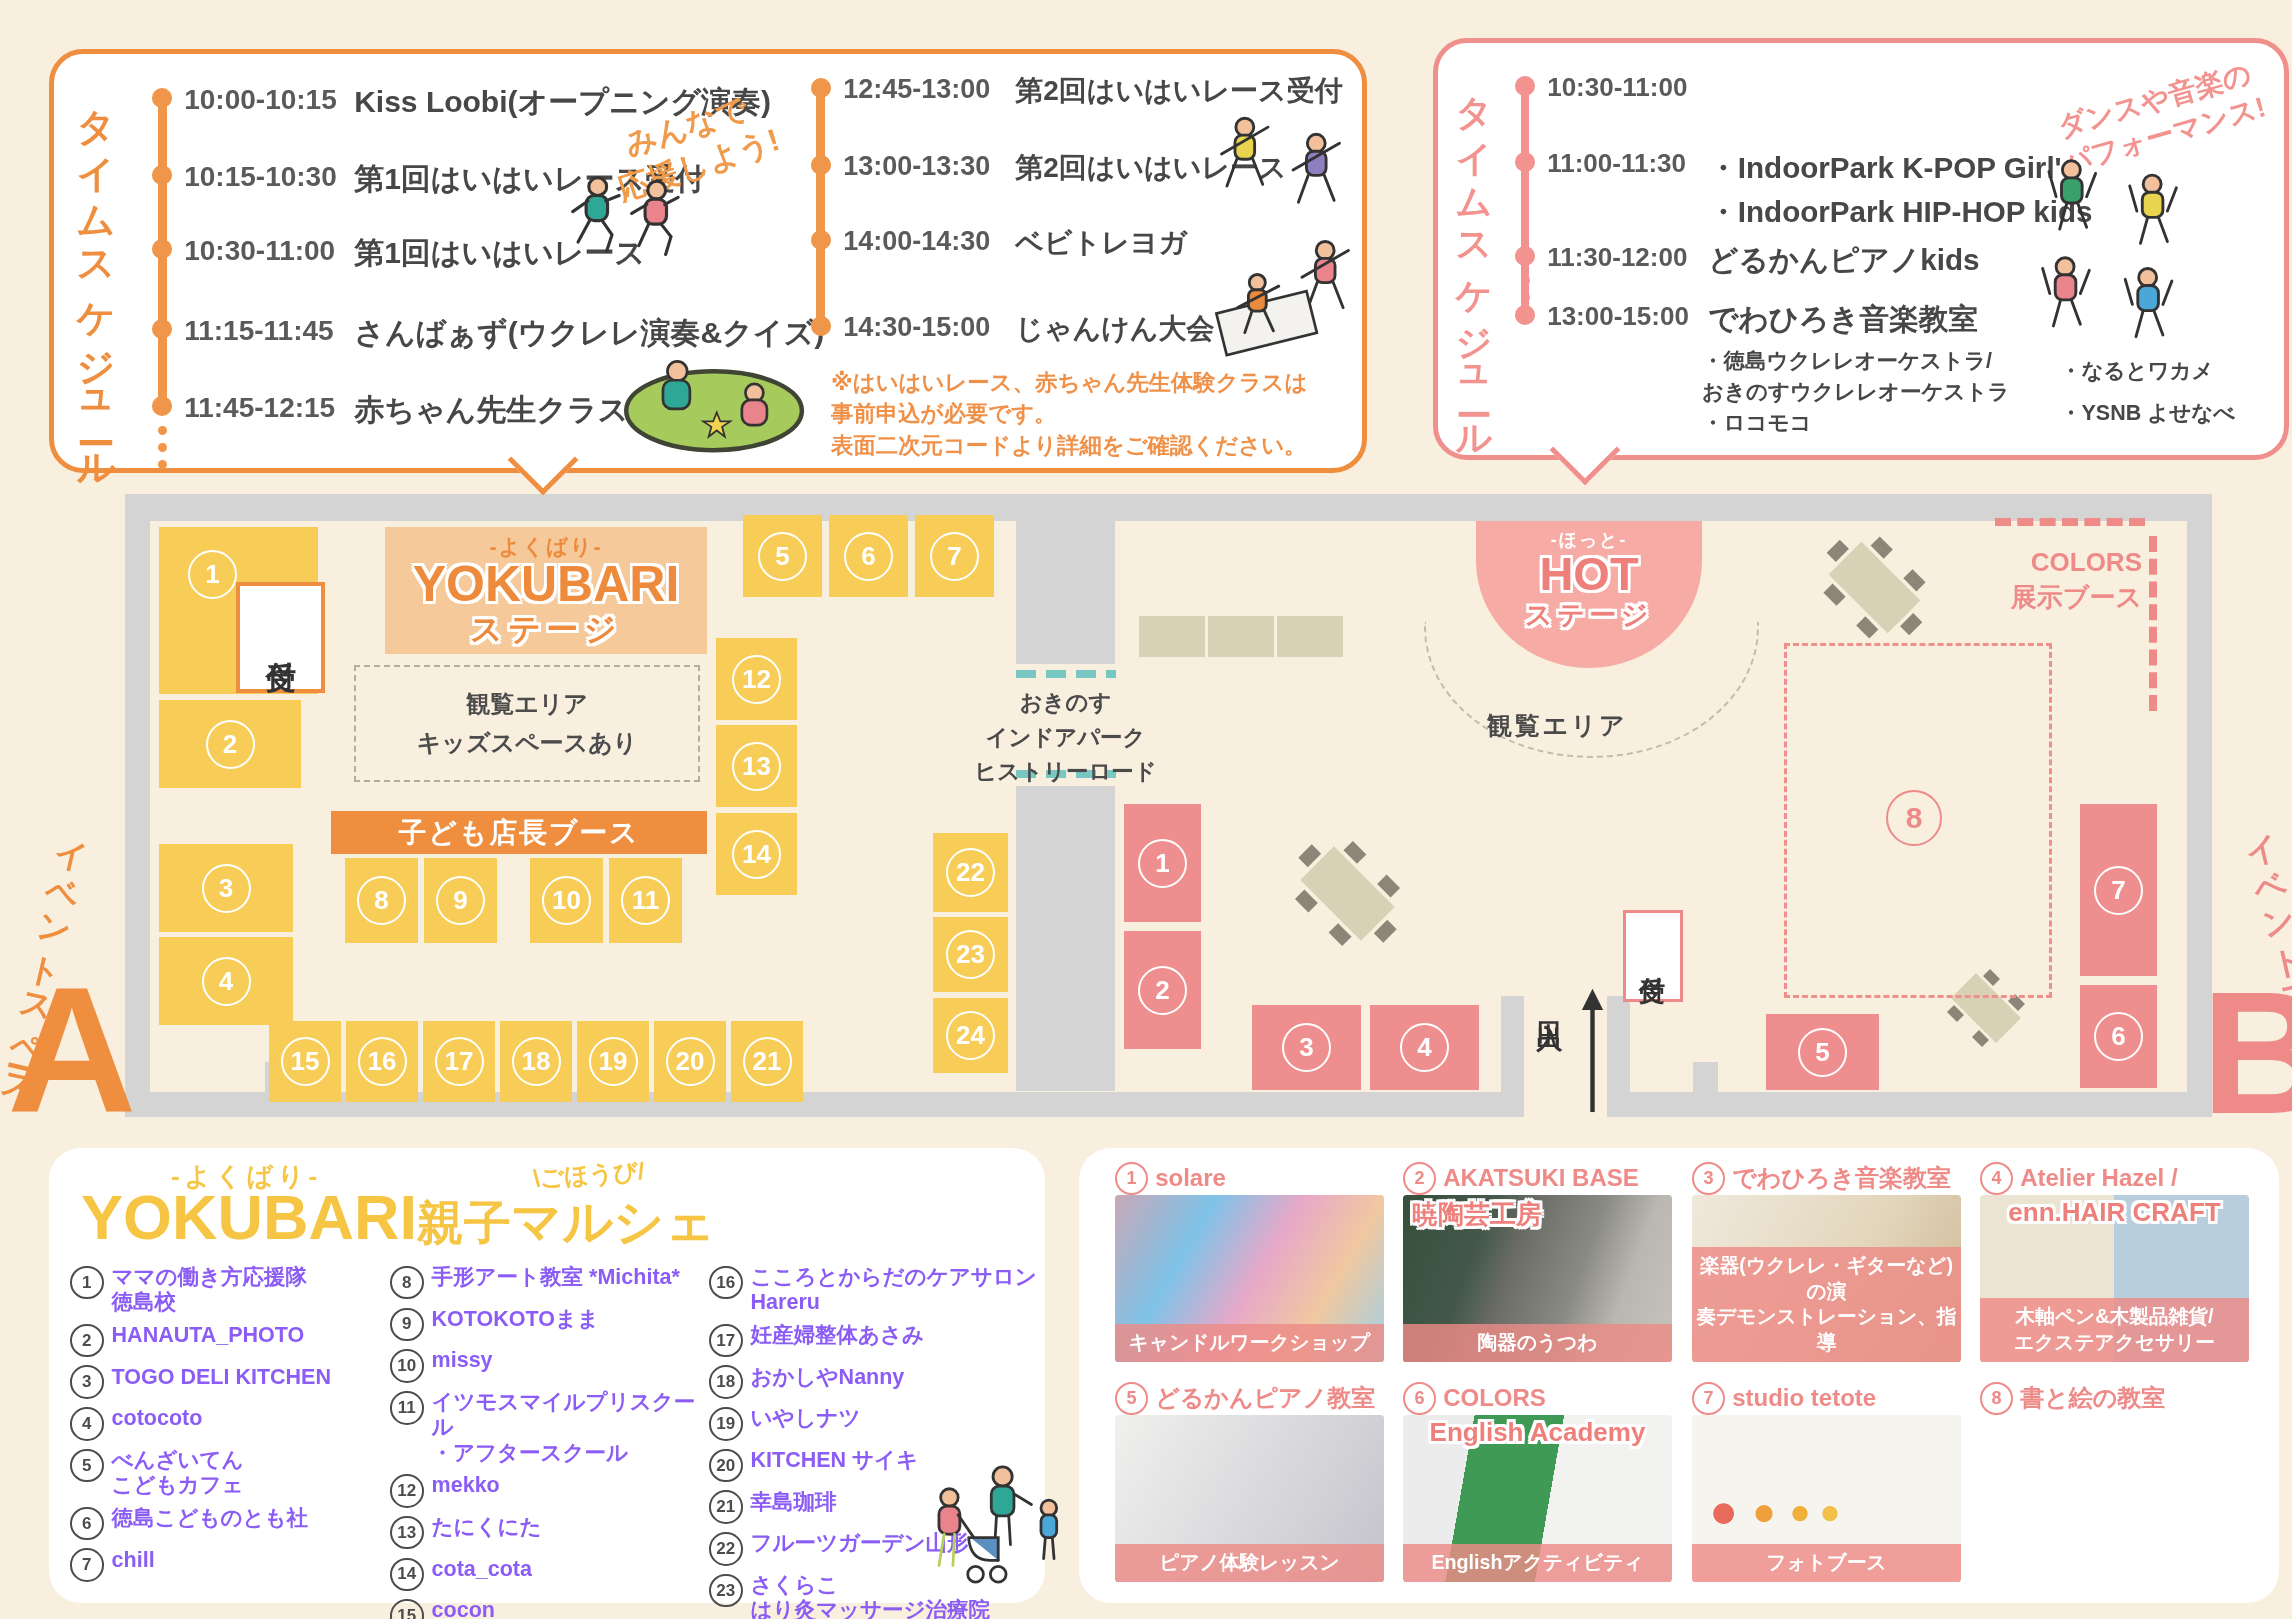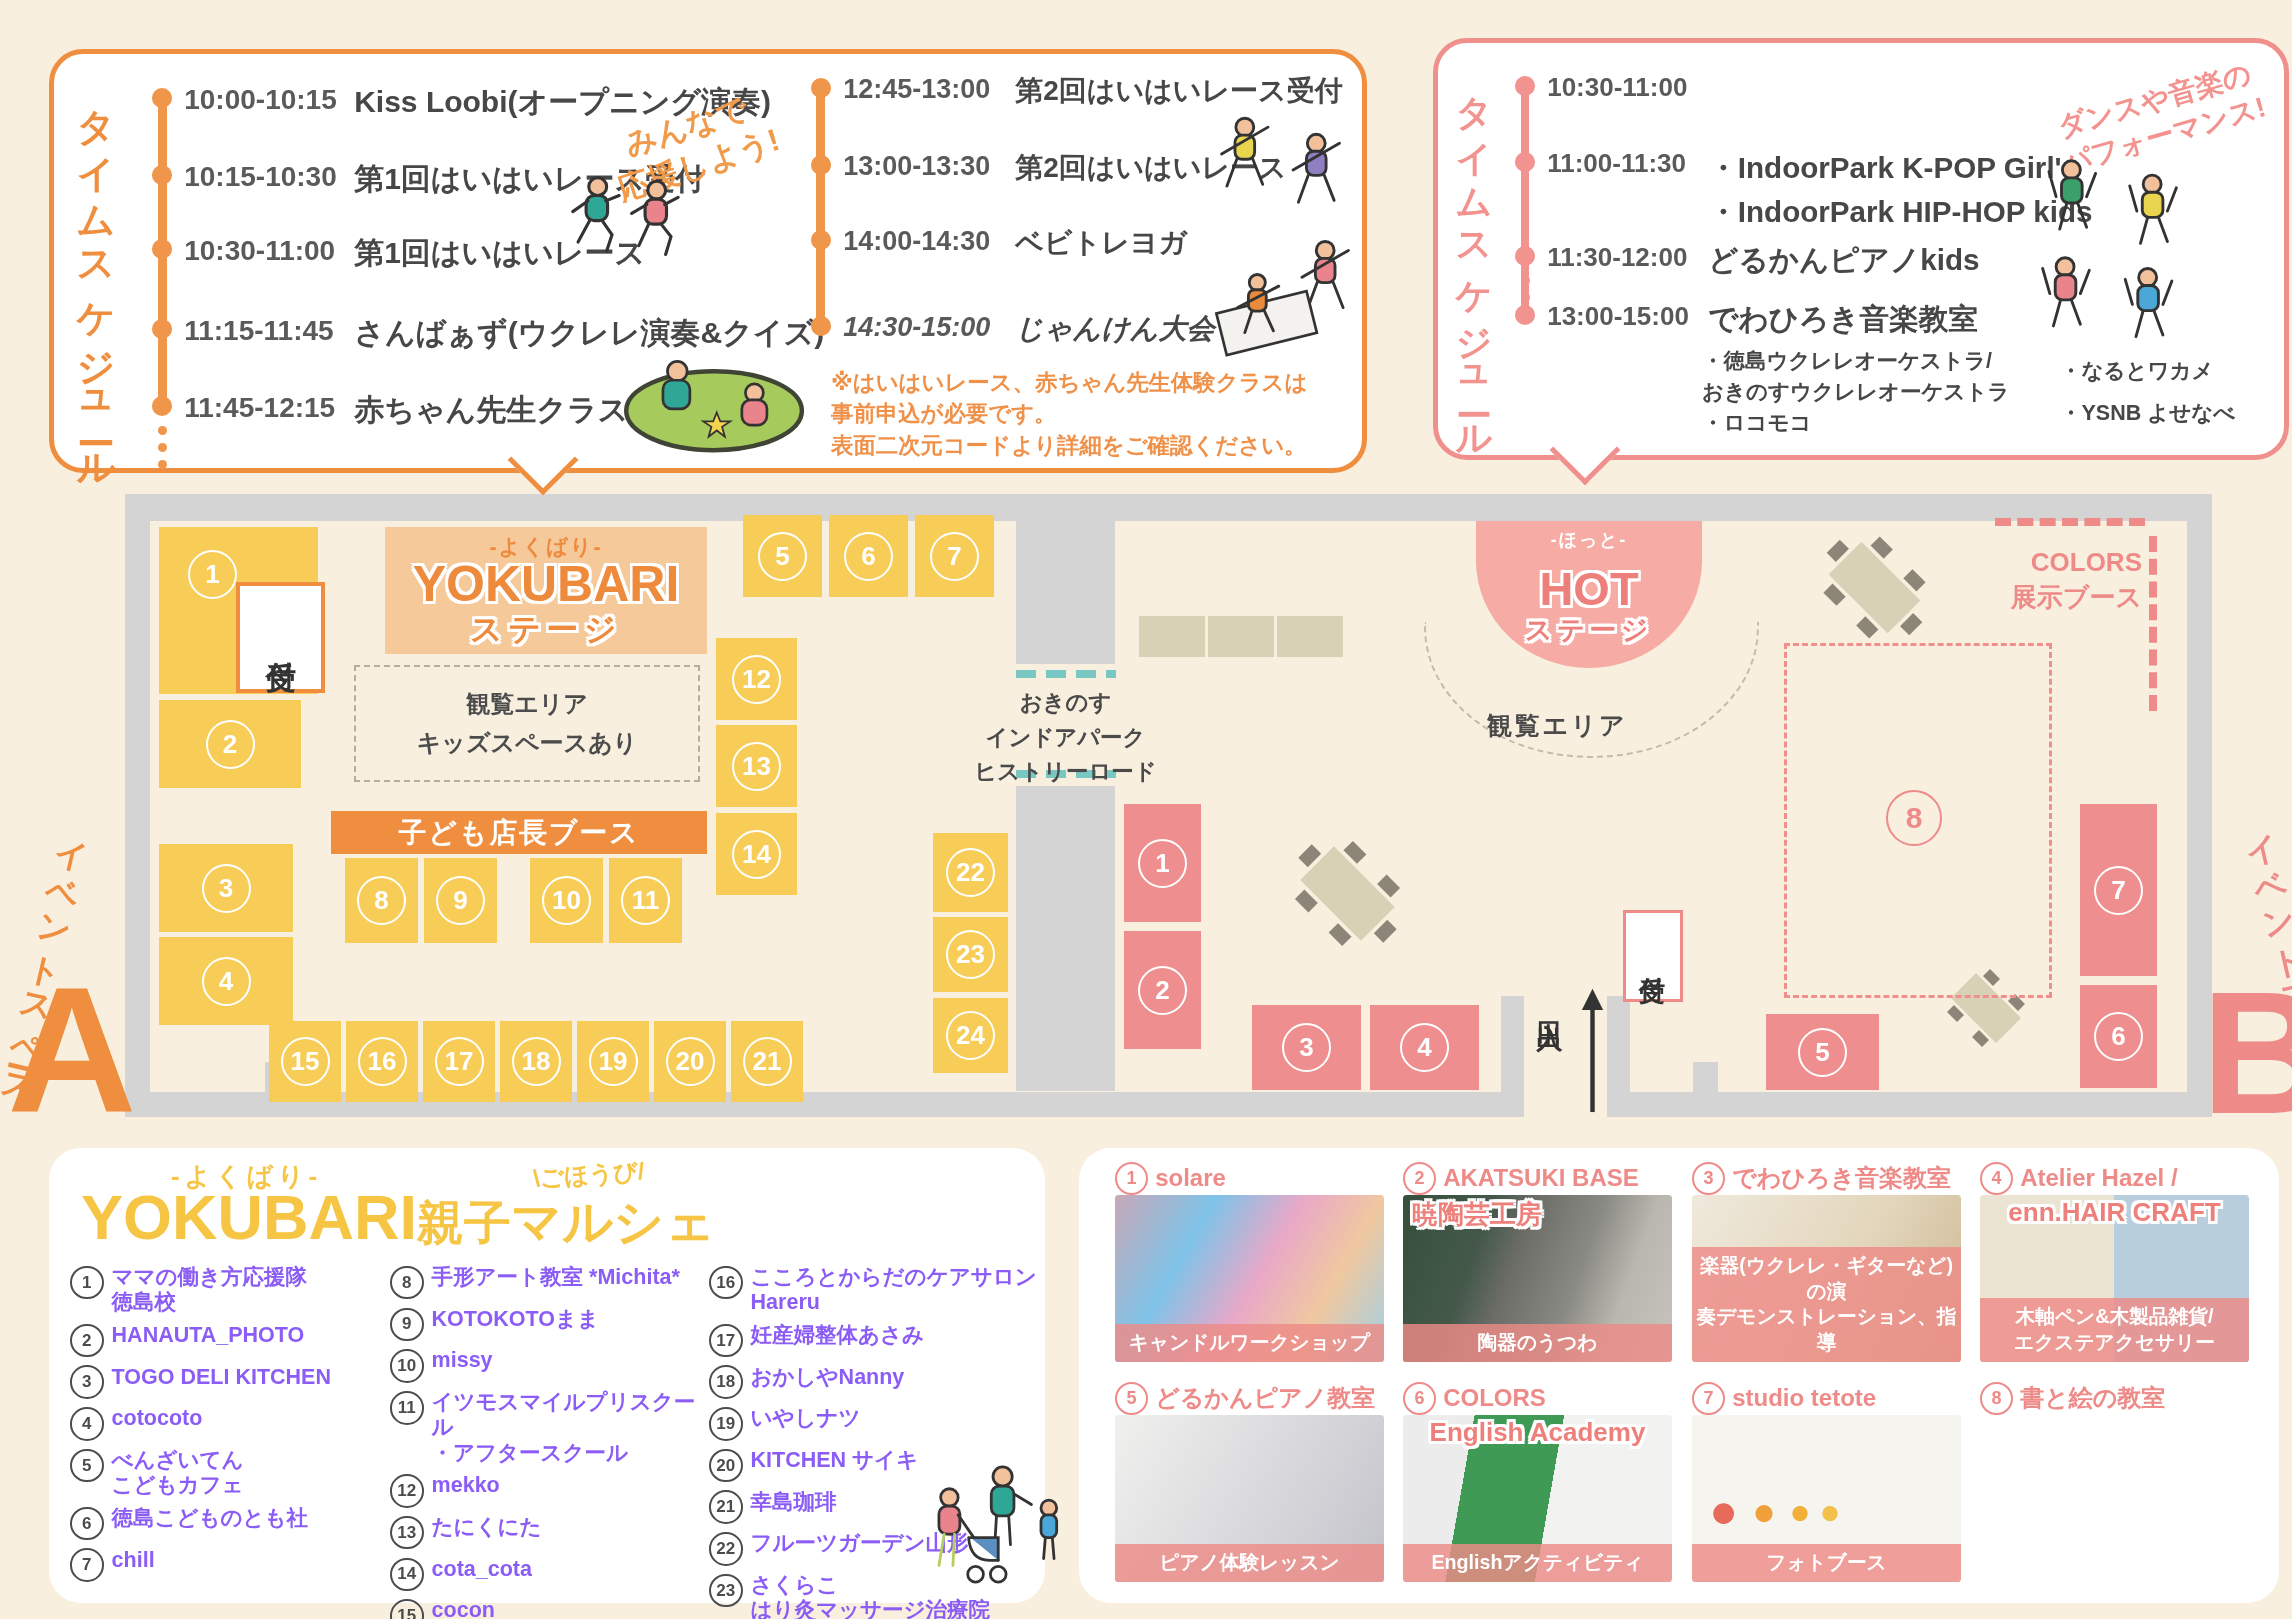--- a/index.html
+++ b/index.html
@@ -132,21 +132,21 @@
   <div class="srow" style="left:811px;top:149px;width:537px;">
     <span class="sdot o"></span>
     <span class="stime" style="width:172px;font-size:27px;">13:00-13:30</span>
     <span class="slbl" style="font-size:28px;">第2回はいはいレース</span>
   </div>
   <div class="srow" style="left:811px;top:224px;width:537px;">
     <span class="sdot o"></span>
     <span class="stime" style="width:172px;font-size:27px;">14:00-14:30</span>
     <span class="slbl" style="font-size:28px;">ベビトレヨガ</span>
   </div>
-  <div class="srow" style="left:811px;top:310px;width:537px;font-style:italic;">
+  <div class="srow" style="left:811px;top:310px;width:537px;">
     <span class="sdot o"></span>
     <span class="stime" style="width:172px;font-size:27px;">14:30-15:00</span>
     <span class="slbl" style="font-size:28px;">じゃんけん大会</span>
   </div>
 
   <div class="note" style="left:831px;top:367px;width:515px;">※はいはいレース、赤ちゃん先生体験クラスは
 事前申込が必要です。
 表面二次元コードより詳細をご確認ください。</div>
 
   <div class="cheer" style="left:609px;top:106px;font-size:31px;color:#f09a4a;transform:rotate(-18deg);">みんなで
@@ -390,21 +390,21 @@
       <rect x="30" y="50" width="90" height="50" fill="#d9d1b5"></rect>
       <rect x="40" y="32" width="20" height="14" fill="#8d8678"></rect>
         <rect x="90" y="32" width="20" height="14" fill="#8d8678"></rect>
       <rect x="40" y="104" width="20" height="14" fill="#8d8678"></rect>
         <rect x="90" y="104" width="20" height="14" fill="#8d8678"></rect>
     </g>
   </svg>
 
   <div class="stagebox" style="left:1476px;top:521px;width:226px;height:147px;background:#f6aba5;border-radius:0 0 113px 113px / 0 0 107px 107px;">
     <div style="font-size:18px;font-weight:900;color:#fff;margin-top:7.2px;letter-spacing:1.8px;">-ほっと-</div>
-    <div class="outline-p" style="font-size:47px;font-weight:900;line-height:0.95;margin-top:15px;">HOT</div>
+    <div class="outline-p" style="font-size:47px;font-weight:900;line-height:0.95;">HOT</div>
     <div class="outline-p" style="font-size:27px;font-weight:900;letter-spacing:4.5px;">ステージ</div>
   </div>
   <div class="abs" style="left:1424px;top:622px;width:331px;height:134px;border:2.7px dashed #c4bcab;border-top:none;border-radius:0 0 166px 166px / 0 0 130px 130px;"></div>
   <div class="abs" style="left:1487px;top:709px;font-size:25px;font-weight:700;color:#4a4a4a;letter-spacing:2.7px;">観覧エリア</div>
 
   <div class="abs" style="left:1995px;top:518px;width:150px;border-top:8px dashed #ee8a88;"></div>
   <div class="abs" style="left:2149px;top:536px;height:175px;border-left:8px dashed #ee8a88;"></div>
   <div class="abs" style="left:2006px;top:545px;width:136px;text-align:right;font-size:26px;font-weight:800;color:#ee8a88;white-space:pre-line;line-height:1.35;">COLORS
 展示ブース</div>
 

